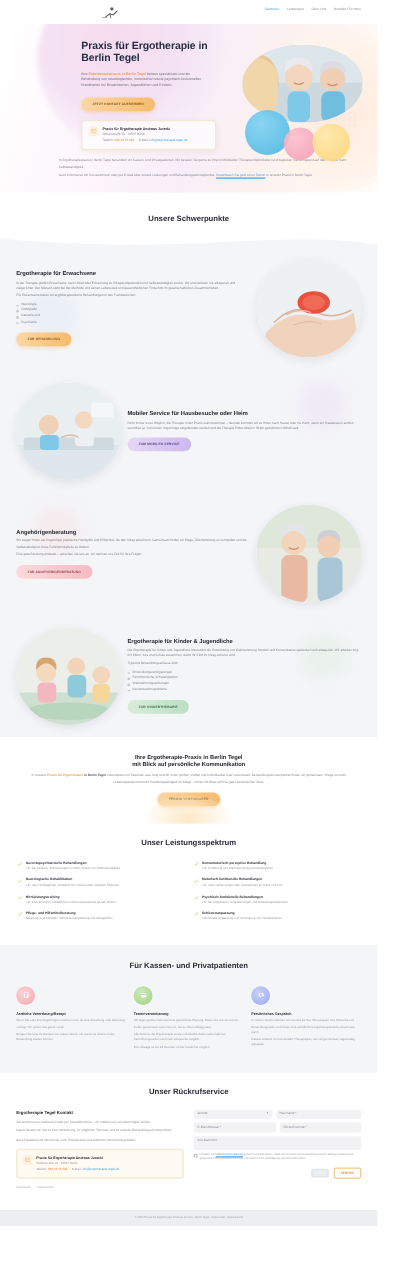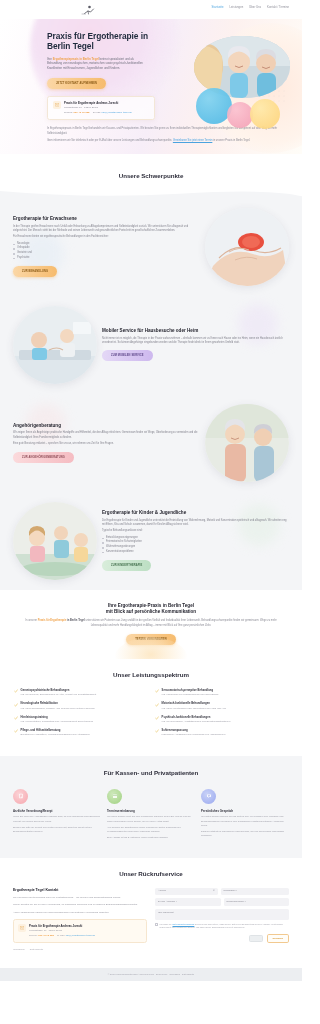--- a/index.html
+++ b/index.html
@@ -33,21 +33,21 @@
   }
   .hero .blob-a {
     position: absolute; left: 30px; top: -46px; width: 150px; height: 150px; border-radius: 50%;
     background: radial-gradient(circle at 40% 40%, #f6dcef 0%, #f4e2f4 45%, rgba(255,255,255,0) 72%);
     filter: blur(2px);
   }
   .hero .blob-b {
     position: absolute; right: -34px; top: 4px; width: 130px; height: 130px; border-radius: 50%;
     background: radial-gradient(circle at 50% 50%, #ffe9dd 0%, #fff4ec 60%, rgba(255,255,255,0) 78%);
   }
-  .hero-inner { position: relative; padding: 12px 14px 0 47px; z-index: 4; }
+  .hero-inner { position: relative; padding: 12px 14px 0 65px; z-index: 4; }
   h1.hero-title {
     font-size: 8.4px; line-height: 1.22; font-weight: 700; color: #1f2a3c;
     letter-spacing: -.05px; max-width: 108px;
   }
   .hero-p { margin-top: 5px; max-width: 101px; font-size: 2.85px; color: #6f6f7d; line-height: 1.72; }
   .hero-p .accent { color: #f0a24a; font-weight: 700; }
   .btn {
     display: inline-block; border: 0; cursor: pointer; font-family: inherit;
     font-size: 2.6px; font-weight: 700; letter-spacing: .12px; text-transform: uppercase;
     border-radius: 40px; padding: 4px 9px; color: #ffffff; white-space: nowrap;

